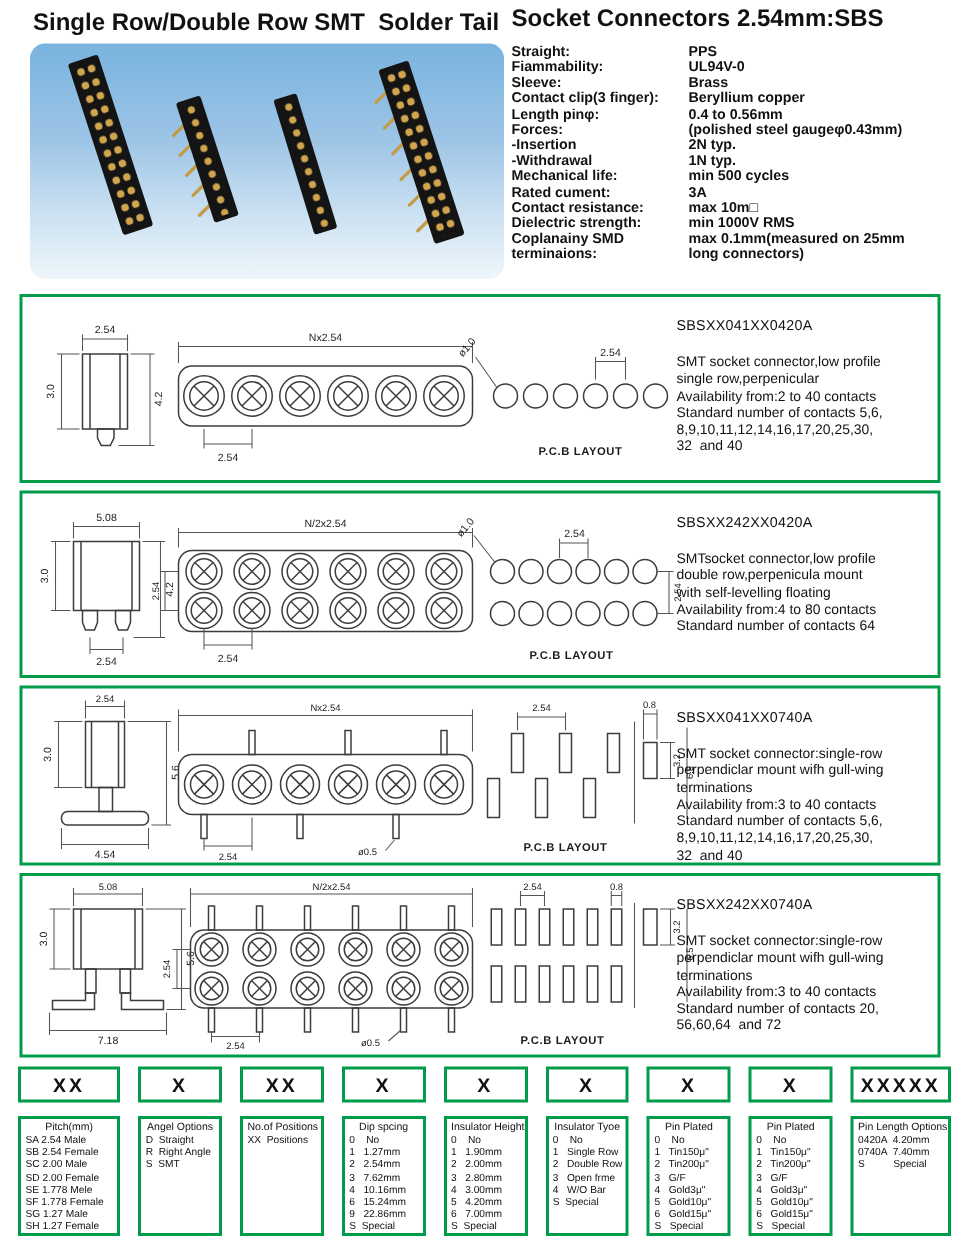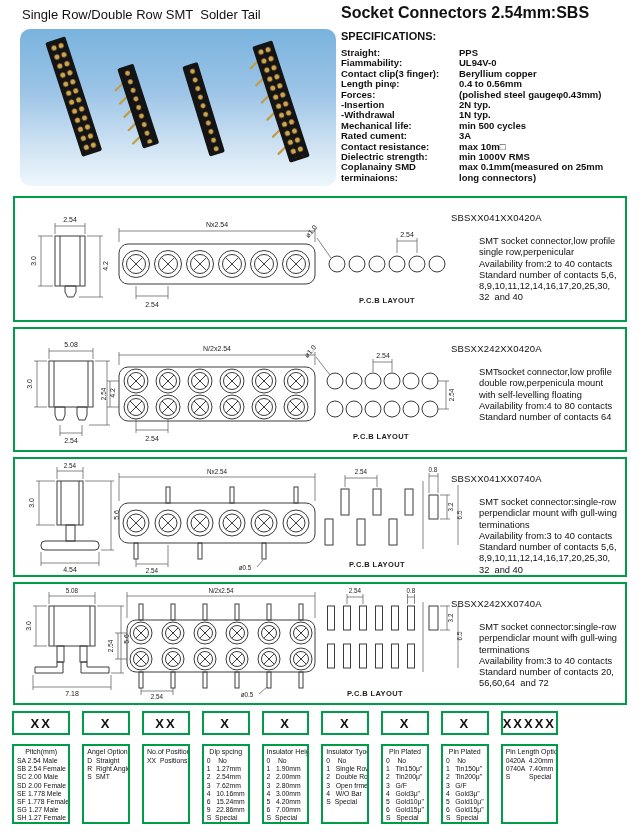--- a/index.html
+++ b/index.html
@@ -1,21 +1,21 @@
 <!DOCTYPE html>
 <html><head>
 <meta charset="utf-8">
 <style>
 :root{ --green:#009C4A; }
 html,body{margin:0;padding:0;background:#fff;}
 .page{position:relative;width:640px;height:836px;background:#ffffff;
   font-family:"Liberation Sans",sans-serif;color:#111;overflow:hidden;}
 
 
-.left-title{position:absolute;left:22px;top:7px;font-size:13px;font-weight:normal;white-space:pre;}
+.left-title{position:absolute;left:22px;top:7px;font-size:16px;font-weight:bold;white-space:pre;}
 .photo{position:absolute;left:20px;top:29px;width:316px;height:157px;border-radius:10px;overflow:hidden;
   background:linear-gradient(180deg,#79b3de 0%,#9cc4e6 40%,#cfe3f3 75%,#eef6fb 100%);}
 .photo svg{display:block;}
 .photo rect.body{fill:#141414;stroke:none;}
 .photo rect.dots{stroke:none;}
 .photo path.pins{stroke:#c49b45;stroke-width:2.2;fill:none;stroke-linecap:round;}
 
 
 .specs{position:absolute;left:341px;top:4px;width:296px;}
 .specs .r-title{font-size:16px;font-weight:bold;margin:0 0 8px 0;}
@@ -23,31 +23,31 @@
 .spec-row{display:flex;font-size:9.5px;font-weight:bold;line-height:10.4px;}
 .spec-label{width:118px;flex:none;white-space:pre-line;}
 .spec-value{flex:1;white-space:pre-line;}
 
 
 .panel{position:absolute;left:13px;width:614px;border:2px solid var(--green);background:#fff;box-sizing:border-box;}
 .p1{top:196px;height:126px}.p2{top:327px;height:125px}.p3{top:457px;height:120px}.p4{top:582px;height:123px}
 .panel svg{position:absolute;left:4px;top:2px;}
 .panel-text{position:absolute;right:6px;top:14px;width:168px;}
 .part-number{font-size:9.5px;margin-bottom:13px;letter-spacing:0.2px;}
-.part-desc{font-size:9.3px;line-height:11.3px;white-space:pre-wrap;margin-left:28px;}
+.part-desc{font-size:9.3px;line-height:11.3px;white-space:pre-wrap;}
 
 
 .draw line,.draw rect,.draw circle,.draw path,.draw use{stroke:#3c3c3c;fill:none;stroke-width:1;}
 .draw .dim{stroke:#555;stroke-width:0.7;}
 .draw text{fill:#1c1c1c;stroke:none;font-size:7px;text-anchor:middle;font-family:"Liberation Sans",sans-serif;}
 .draw text.s{font-size:6.3px;}
 .draw text.lb{font-size:7.5px;font-weight:bold;letter-spacing:0.4px;}
 
 
-.ordering{position:absolute;left:12px;top:711px;width:546px;display:flex;gap:12px;}
+.ordering{position:absolute;left:12px;top:711px;width:622px;display:flex;gap:12px;}
 .ord-col{flex:1;display:flex;flex-direction:column;min-width:0;}
 .ord-col.w1{flex:1.22;}
 .ord-col.w9{flex:1.2;}
 .code-box{height:24px;border:2px solid var(--green);display:flex;align-items:center;justify-content:center;
   font-weight:bold;font-size:13px;letter-spacing:2px;box-sizing:border-box;}
 .opt-box{margin-top:9px;height:80px;border:2px solid var(--green);box-sizing:border-box;padding:2px 3px;overflow:hidden;}
 .opt-title{font-size:7px;text-align:center;white-space:nowrap;margin-bottom:2px;}
 .opt-item{font-size:6.8px;line-height:8.2px;white-space:pre;}
 </style>
 </head>
@@ -84,28 +84,31 @@
       <g transform="translate(235,20) rotate(-18)">
         <path class="pins" d="M0,12 l-10,5 M0,30 l-10,5 M0,48 l-10,5 M0,66 l-10,5 M0,84 l-10,5 M0,102 l-10,5"></path>
         <rect class="body" x="-2" y="-3" width="21" height="122" rx="2"></rect>
         <rect class="dots" x="0" y="0" width="17" height="116" fill="url(#dotD)"></rect>
       </g>
     </svg>
   </div>
 
   <div class="specs">
     <div class="r-title">Socket Connectors 2.54mm:SBS</div>
-    <div class="s-title">SPECIFICATIONS:</div>
     <div class="spec-row">
         <span class="spec-label">Straight:</span>
         <span class="spec-value">PPS</span>
       </div>
     <div class="spec-row">
         <span class="spec-label">Fiammability:</span>
         <span class="spec-value">UL94V-0</span>
+      </div>
+    <div class="spec-row">
+        <span class="spec-label">Sleeve:</span>
+        <span class="spec-value">Brass</span>
       </div>
     <div class="spec-row">
         <span class="spec-label">Contact clip(3 finger):</span>
         <span class="spec-value">Beryllium copper</span>
       </div>
     <div class="spec-row">
         <span class="spec-label">Length pinφ:</span>
         <span class="spec-value">0.4 to 0.56mm</span>
       </div>
     <div class="spec-row">

